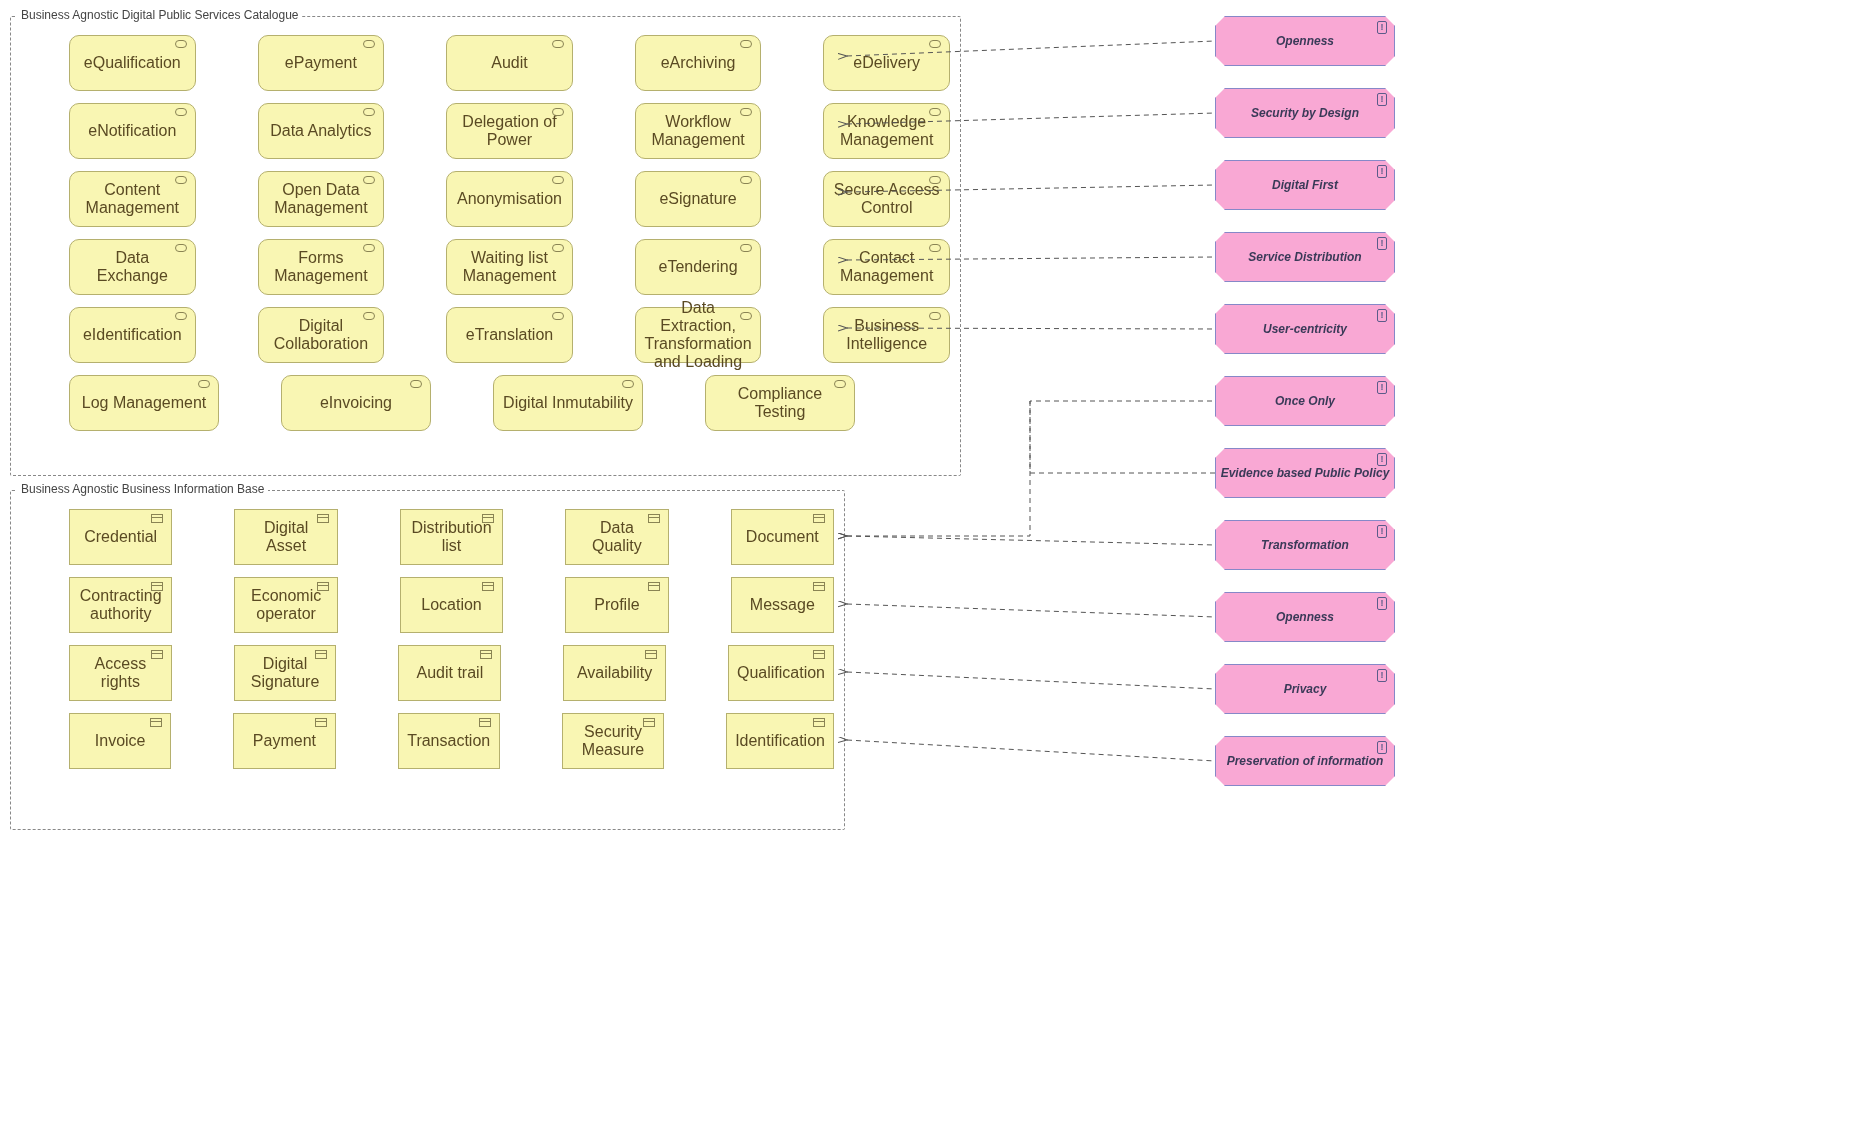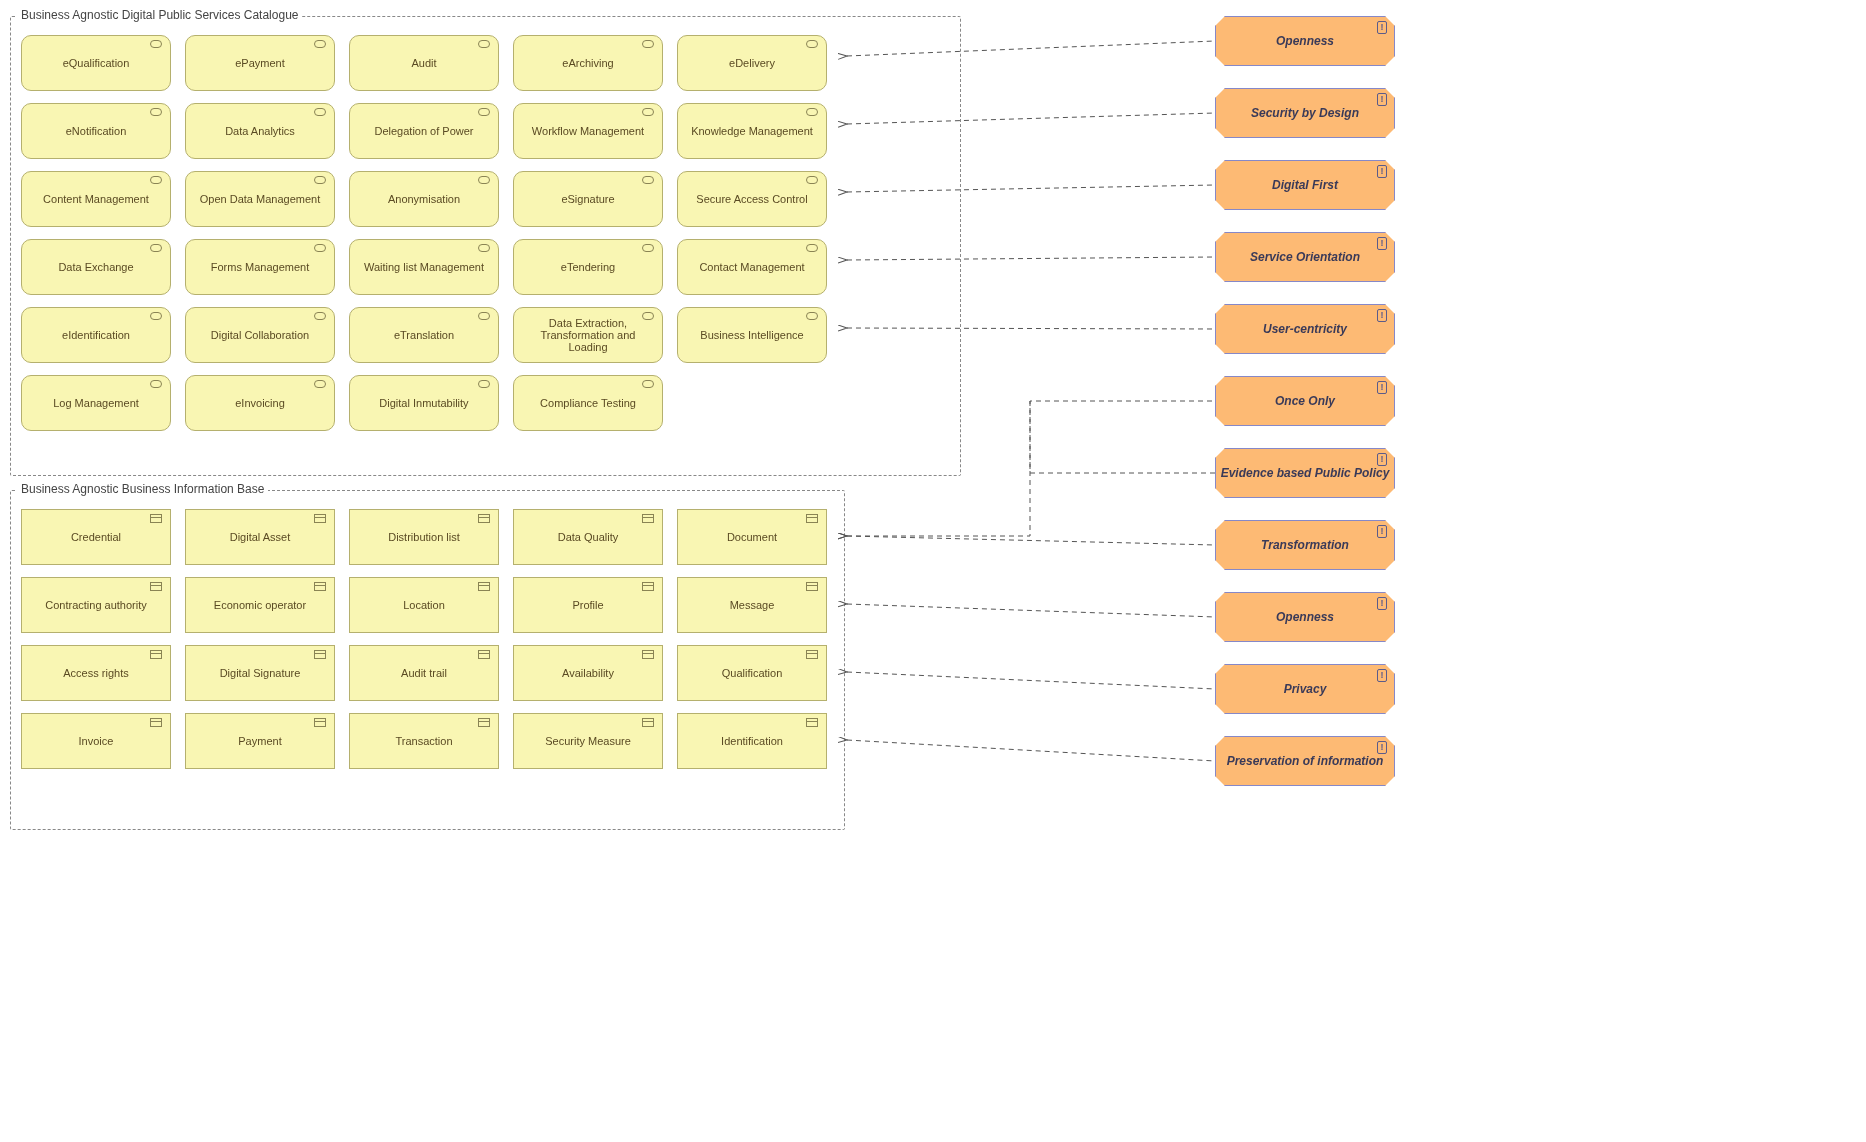--- a/index.html
+++ b/index.html
@@ -41,32 +41,33 @@
   .node {
     position: relative;
     width: 150px;
     height: 56px;
     background: #f9f6b3;
     border: 1px solid #b5b06e;
     display: flex;
     align-items: center;
     justify-content: center;
     text-align: center;
-    font-size: 11px;
+    font-size: 16px;
     color: #5a4a23;
     padding: 4px 8px;
+    margin-left: 48px;
   }
   .service {
     border-radius: 10px;
   }
   .principle {
     position: absolute;
     width: 180px;
     height: 50px;
-    background: #fdba74;
+    background: #f9a8d4;
     border: 1px solid #8688c8;
     display: flex;
     align-items: center;
     justify-content: center;
     font-size: 12px;
     font-style: italic;
     font-weight: 600;
     color: #3a3a58;
     clip-path: polygon(10px 0, calc(100% - 10px) 0, 100% 10px, 100% calc(100% - 10px), calc(100% - 10px) 100%, 10px 100%, 0 calc(100% - 10px), 0 10px);
   }
@@ -475,21 +476,21 @@
       <div class="icon-principle">!</div>
     </div>
     <div class="principle-wrap" style="left: 1215px; top: 160px;">
       <div class="principle">
         <span>Digital First</span>
       </div>
       <div class="icon-principle">!</div>
     </div>
     <div class="principle-wrap" style="left: 1215px; top: 232px;">
       <div class="principle">
-        <span>Service Orientation</span>
+        <span>Service Distribution</span>
       </div>
       <div class="icon-principle">!</div>
     </div>
     <div class="principle-wrap" style="left: 1215px; top: 304px;">
       <div class="principle">
         <span>User-centricity</span>
       </div>
       <div class="icon-principle">!</div>
     </div>
     <div class="principle-wrap" style="left: 1215px; top: 376px;">

